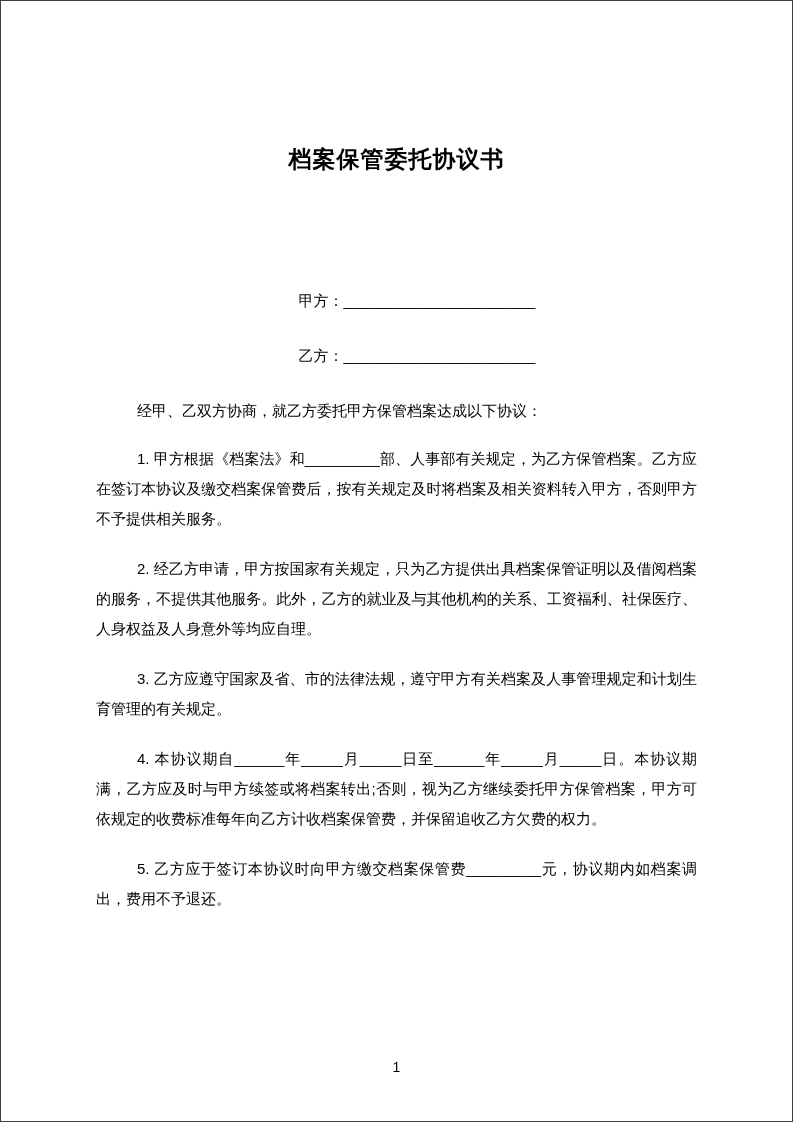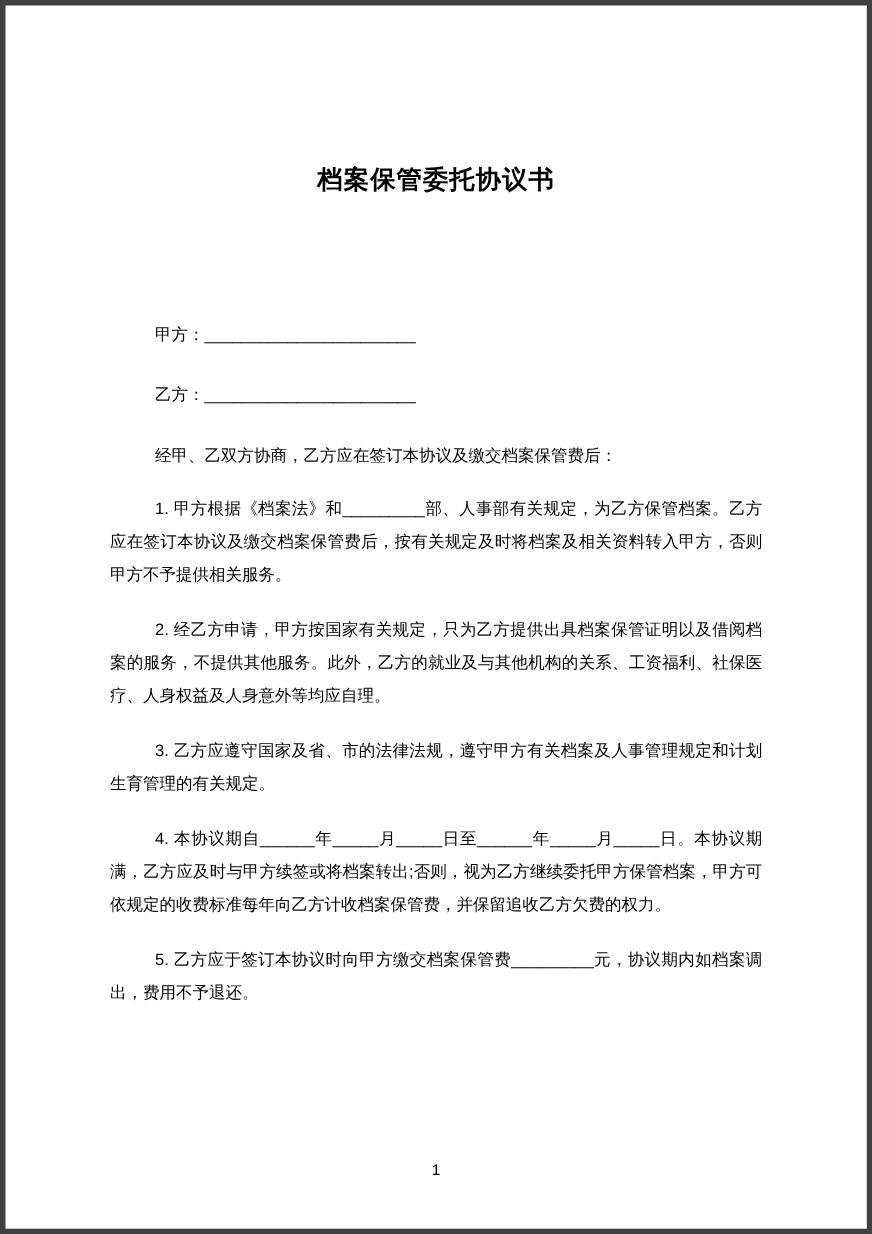--- a/index.html
+++ b/index.html
@@ -6,40 +6,41 @@
     margin: 0;
     padding: 0;
     background: #ffffff;
   }
   .page {
     position: relative;
     width: 793px;
     height: 1122px;
     box-sizing: border-box;
     background: #ffffff;
-    border: 5px solid #404040;
+    border: 1px solid #404040;
     font-family: "Liberation Sans", sans-serif;
     color: #000000;
     overflow: hidden;
   }
   .content {
     padding: 143px 95px 0 95px;
   }
   .title {
     margin: 0;
     font-size: 23px;
     font-weight: bold;
     text-align: center;
     letter-spacing: 1px;
     line-height: 30px;
   }
   .fields {
     margin-top: 112px;
     padding-left: 41px;
     font-size: 15px;
+    text-align: center;
   }
   .field {
     line-height: 30px;
     margin-bottom: 25px;
     white-space: nowrap;
   }
   .field .blank {
     letter-spacing: 0;
   }
   .intro {
@@ -76,21 +77,21 @@
 
     <div class="fields">
       <div class="field">
         <span>甲方：</span><span class="blank">_______________________</span>
       </div>
       <div class="field">
         <span>乙方：</span><span class="blank">_______________________</span>
       </div>
     </div>
 
-    <p class="intro">经甲、乙双方协商，乙方应在签订本协议及缴交档案保管费后：</p>
+    <p class="intro">经甲、乙双方协商，就乙方委托甲方保管档案达成以下协议：</p>
 
     <p class="clause">1. 甲方根据《档案法》和_________部、人事部有关规定，为乙方保管档案。乙方应在签订本协议及缴交档案保管费后，按有关规定及时将档案及相关资料转入甲方，否则甲方不予提供相关服务。</p>
 
     <p class="clause">2. 经乙方申请，甲方按国家有关规定，只为乙方提供出具档案保管证明以及借阅档案的服务，不提供其他服务。此外，乙方的就业及与其他机构的关系、工资福利、社保医疗、人身权益及人身意外等均应自理。</p>
 
     <p class="clause">3. 乙方应遵守国家及省、市的法律法规，遵守甲方有关档案及人事管理规定和计划生育管理的有关规定。</p>
 
     <p class="clause">4. 本协议期自______年_____月_____日至______年_____月_____日。本协议期满，乙方应及时与甲方续签或将档案转出;否则，视为乙方继续委托甲方保管档案，甲方可依规定的收费标准每年向乙方计收档案保管费，并保留追收乙方欠费的权力。</p>
 
     <p class="clause">5. 乙方应于签订本协议时向甲方缴交档案保管费_________元，协议期内如档案调出，费用不予退还。</p>

